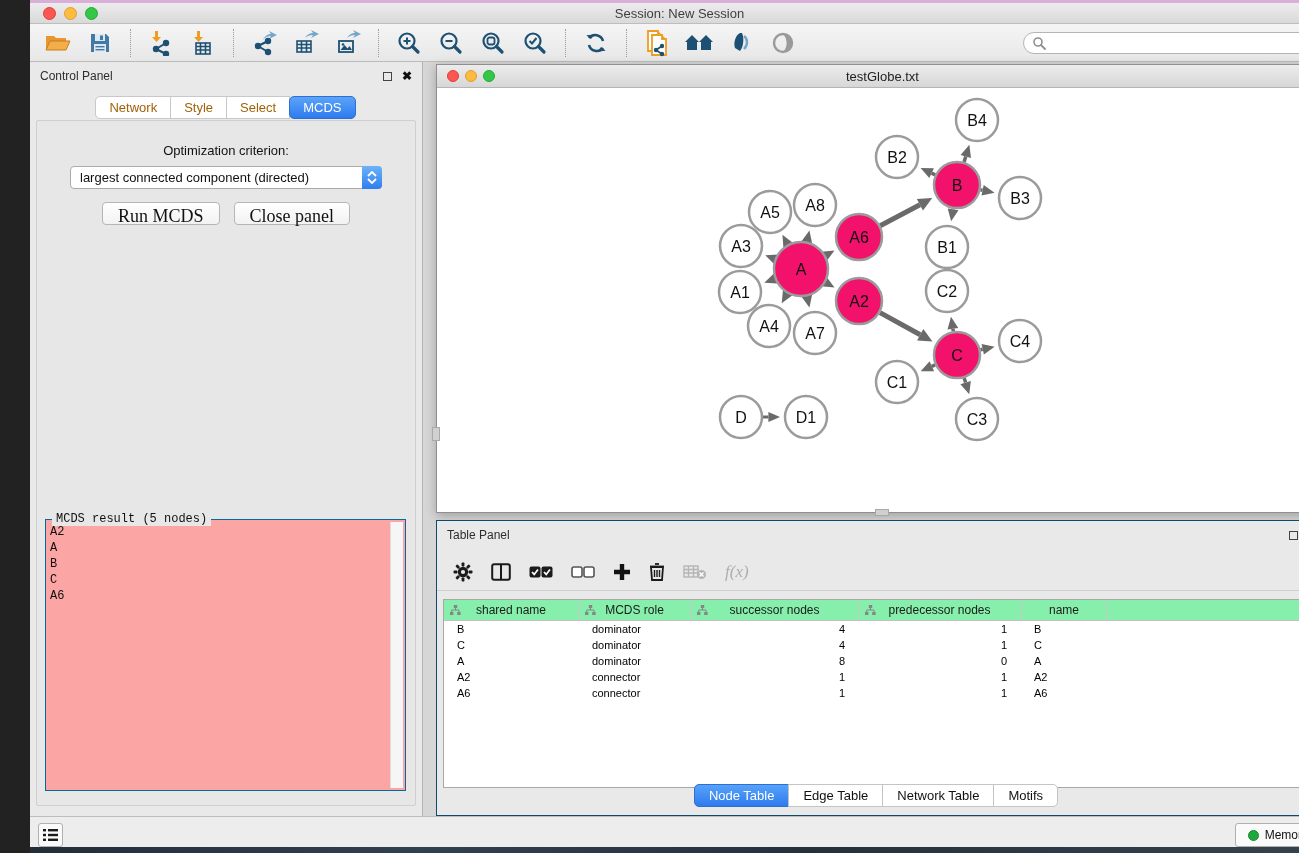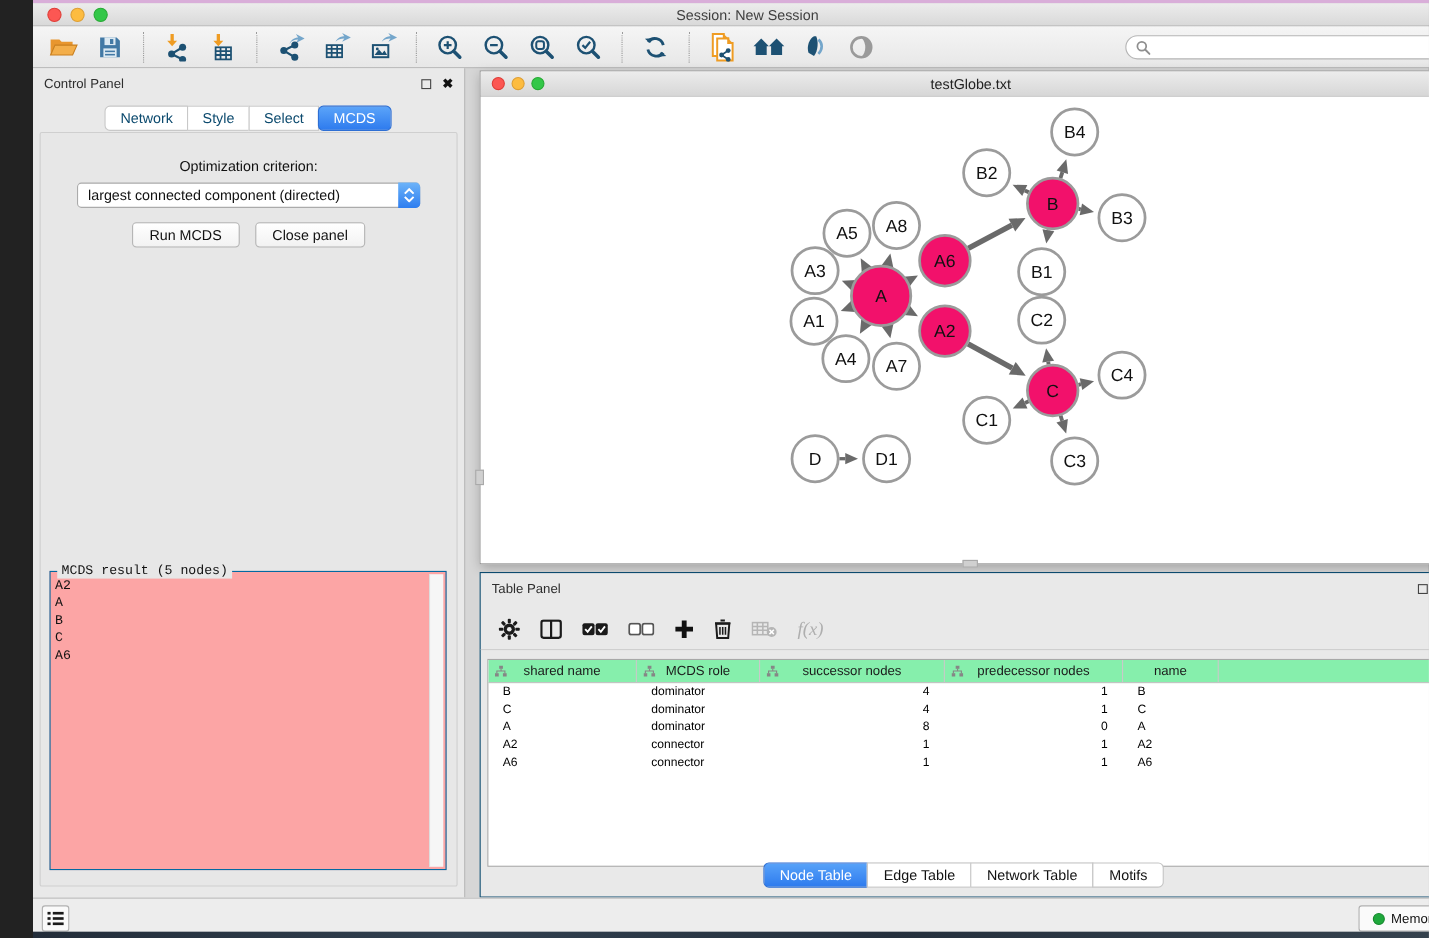--- a/index.html
+++ b/index.html
@@ -45,21 +45,21 @@
     background:#e9e9e9; border-right:1px solid #b3b3b3;
   }
   .panel-head { position:relative; height:28px; display:flex; align-items:center; padding:0 10px; }
   .panel-head .ph-title { font-size:12px; color:#2e2e2e; }
   .panel-head .ph-icons { position:absolute; right:10px; display:flex; gap:10px; align-items:center; }
   .float-box { width:9px; height:9px; border:1.5px solid #444; display:inline-block; }
   .close-x { font-size:12px; font-weight:bold; color:#111; line-height:1; }
   
   .cp-tabs { display:flex; justify-content:center; margin-top:6px; }
   .cp-tab {
-    font-size:13px; color:#0c4a6e; background:#fff; border:1px solid #c8c8c8;
+    font-size:13px; color:#a16207; background:#fff; border:1px solid #c8c8c8;
     padding:3px 13px; margin-left:-1px; position:relative;
   }
   .cp-tab:first-child { border-radius:5px 0 0 5px; }
   .cp-tab:last-child { border-radius:0 5px 5px 0; }
   .cp-tab.active {
     background:linear-gradient(#5ba4f9,#2e7bee); color:#fff; border-color:#2e6fd4;
     border-radius:5px;
   }
   .cp-content {
     position:absolute; left:6px; right:6px; top:58px; bottom:10px;
@@ -73,22 +73,22 @@
   .dropdown .dd-value { font-size:13px; color:#111; padding-left:9px; flex:1; }
   .dd-stepper {
     width:20px; height:23px; margin-right:-1px; border-radius:0 4px 4px 0;
     background:linear-gradient(#6cb3f9,#2e7ef0); display:flex; flex-direction:column;
     align-items:center; justify-content:center; gap:1px;
   }
   .dd-stepper svg { display:block; }
   .btn-row { display:flex; justify-content:center; gap:14px; margin-top:13px; }
   .push-btn {
     background:linear-gradient(#ffffff,#f2f2f2); border:1px solid #b6b6b6; border-radius:4px;
-    font-size:13px; color:#111; padding:3px 15px; height:23px;
-    font-family:Liberation Sans, sans-serif;
+    font-size:18px; color:#111; padding:3px 15px; height:23px;
+    font-family:Liberation Serif, serif;
   }
   
   .result-box {
     position:absolute; left:8px; right:9px; top:398px; bottom:14px;
     border:1px solid #0369a1; background:#fca5a5;font-family:Liberation Mono, monospace;
   }
   .result-legend {
     position:absolute; top:-8px; left:6px; background:#e7e7e7; padding:0 4px;
     font-size:12px; color:#111;
   }

